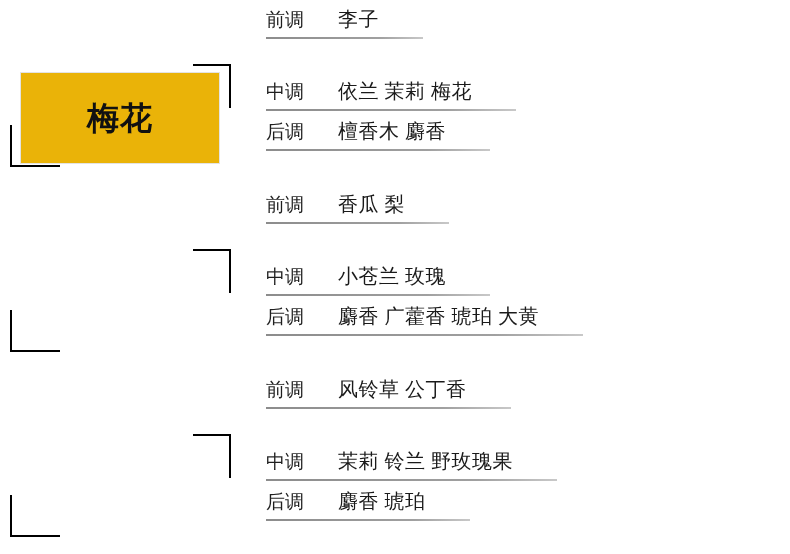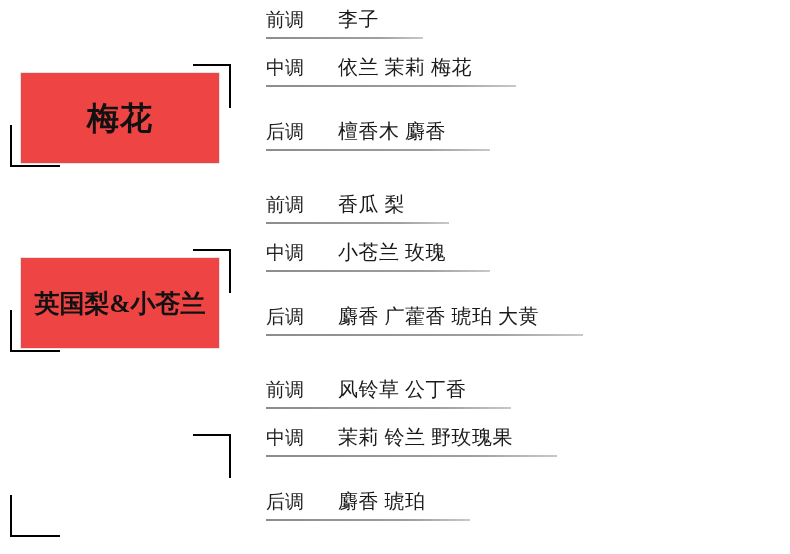--- a/index.html
+++ b/index.html
@@ -33,21 +33,21 @@
   .fragrance-group.g2 { top: 370px; height: 184px; }
 
   
   .name-plate {
     position: absolute;
     left: 20px;
     top: 72px;
     width: 200px;
     height: 92px;
     border: 1px solid #e3e3e3;
-    background: #ef4444;
+    background: #eab308;
     box-sizing: border-box;
   }
   .name-plate-text {
     position: absolute;
     left: 0;
     right: 0;
     top: 50%;
     transform: translateY(-50%);
     text-align: center;
     font-size: 32px;
@@ -91,21 +91,21 @@
     top: 0;
     width: 500px;
   }
   .note-row {
     position: absolute;
     left: 0;
     white-space: nowrap;
     height: 44px;
   }
   .note-row.r0 { top: 8px; }
-  .note-row.r1 { top: 56px; }
+  .note-row.r1 { top: 80px; }
   .note-row.r2 { top: 120px; }
 
   .note-line {
     display: inline-block;
     white-space: nowrap;
     line-height: 22px;
     padding-bottom: 5px;
     border-bottom: 2px solid;
     border-image: linear-gradient(to right, #8c8c8c 0%, #a0a0a0 72%, #c9c9c9 100%) 1;
     padding-right: 44px;
@@ -157,23 +157,20 @@
         <span class="note-line">
           <span class="note-label">后调</span>
           <span class="note-gap"></span>
           <span class="note-value">檀香木 麝香</span>
         </span>
       </div>
     </div>
   </div>
 
   <div class="fragrance-group g1">
-    <div class="name-plate">
-      <div class="name-plate-text long">英国梨&amp;小苍兰</div>
-    </div>
     <div class="bracket bracket-tr"></div>
     <div class="bracket bracket-bl"></div>
 
     <div class="notes-column">
       <div class="note-row r0">
         <span class="note-line">
           <span class="note-label">前调</span>
           <span class="note-gap"></span>
           <span class="note-value">香瓜 梨</span>
         </span>

